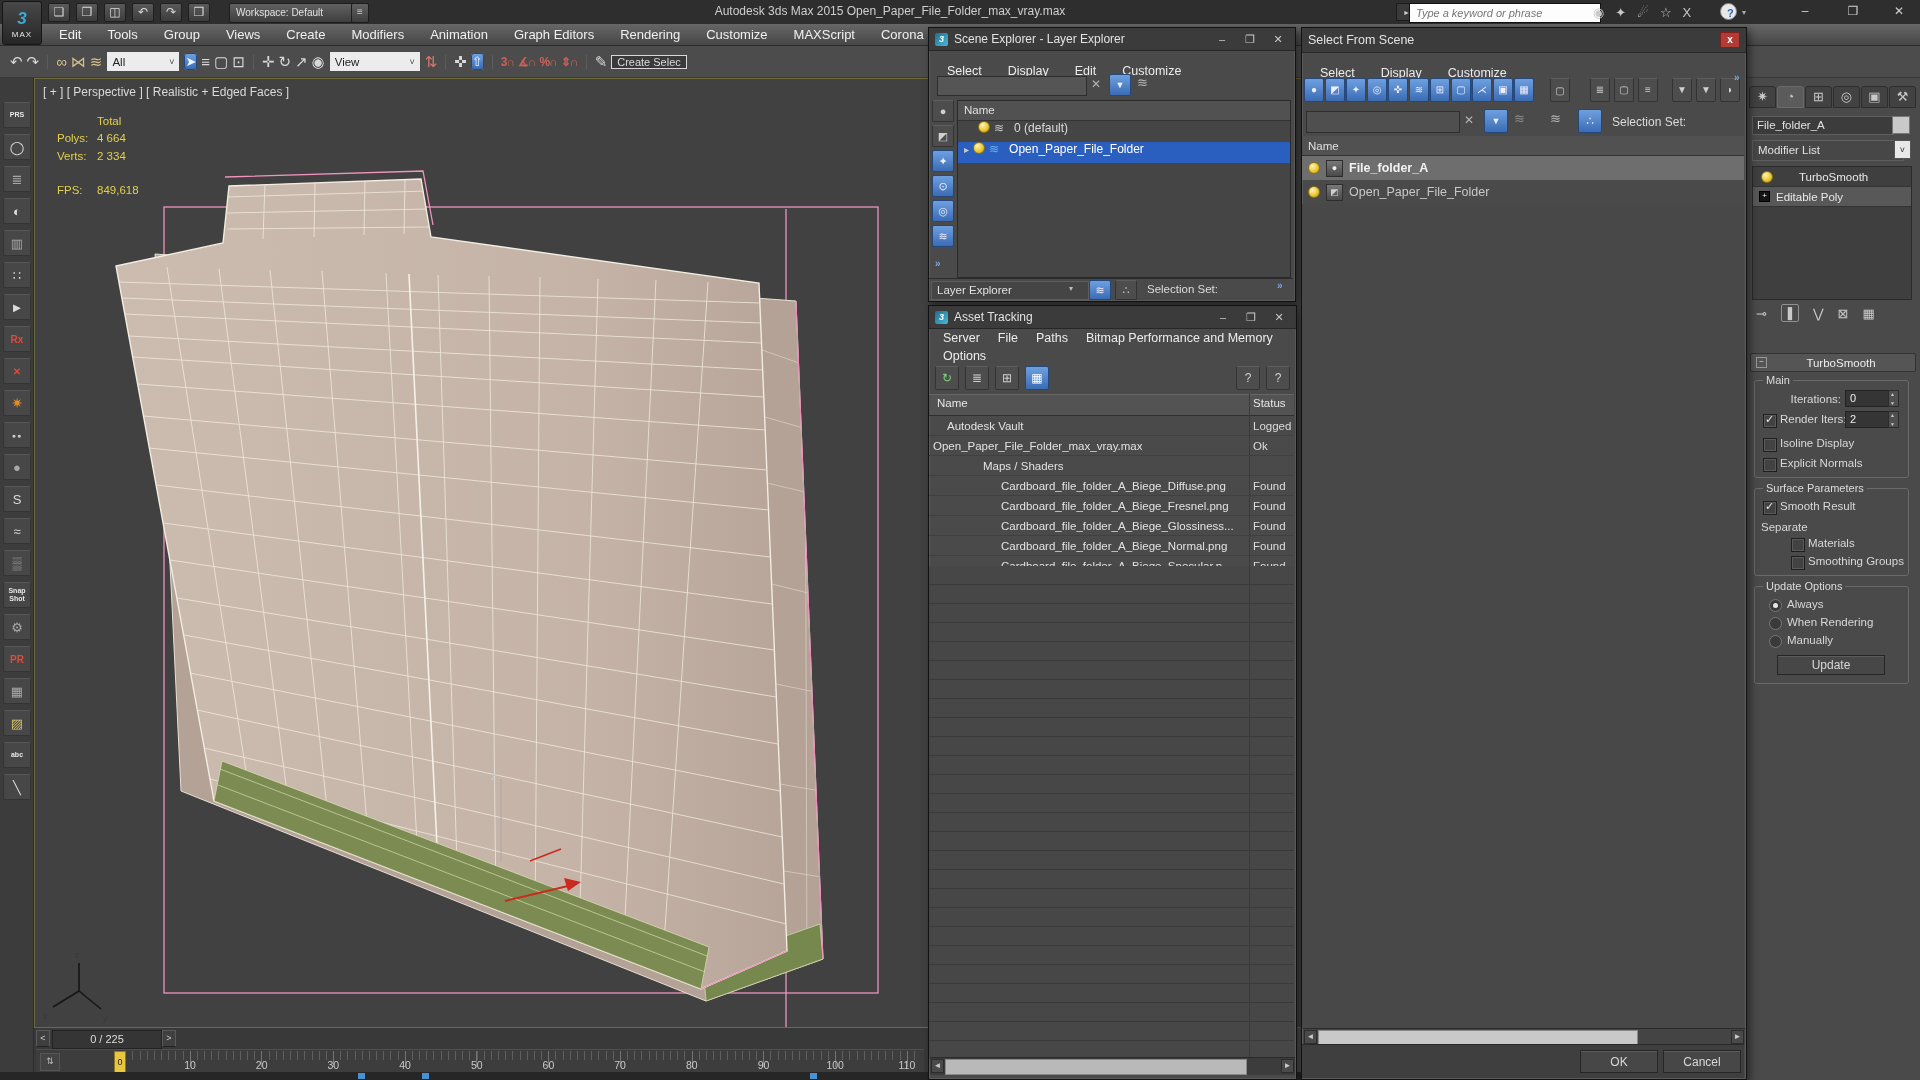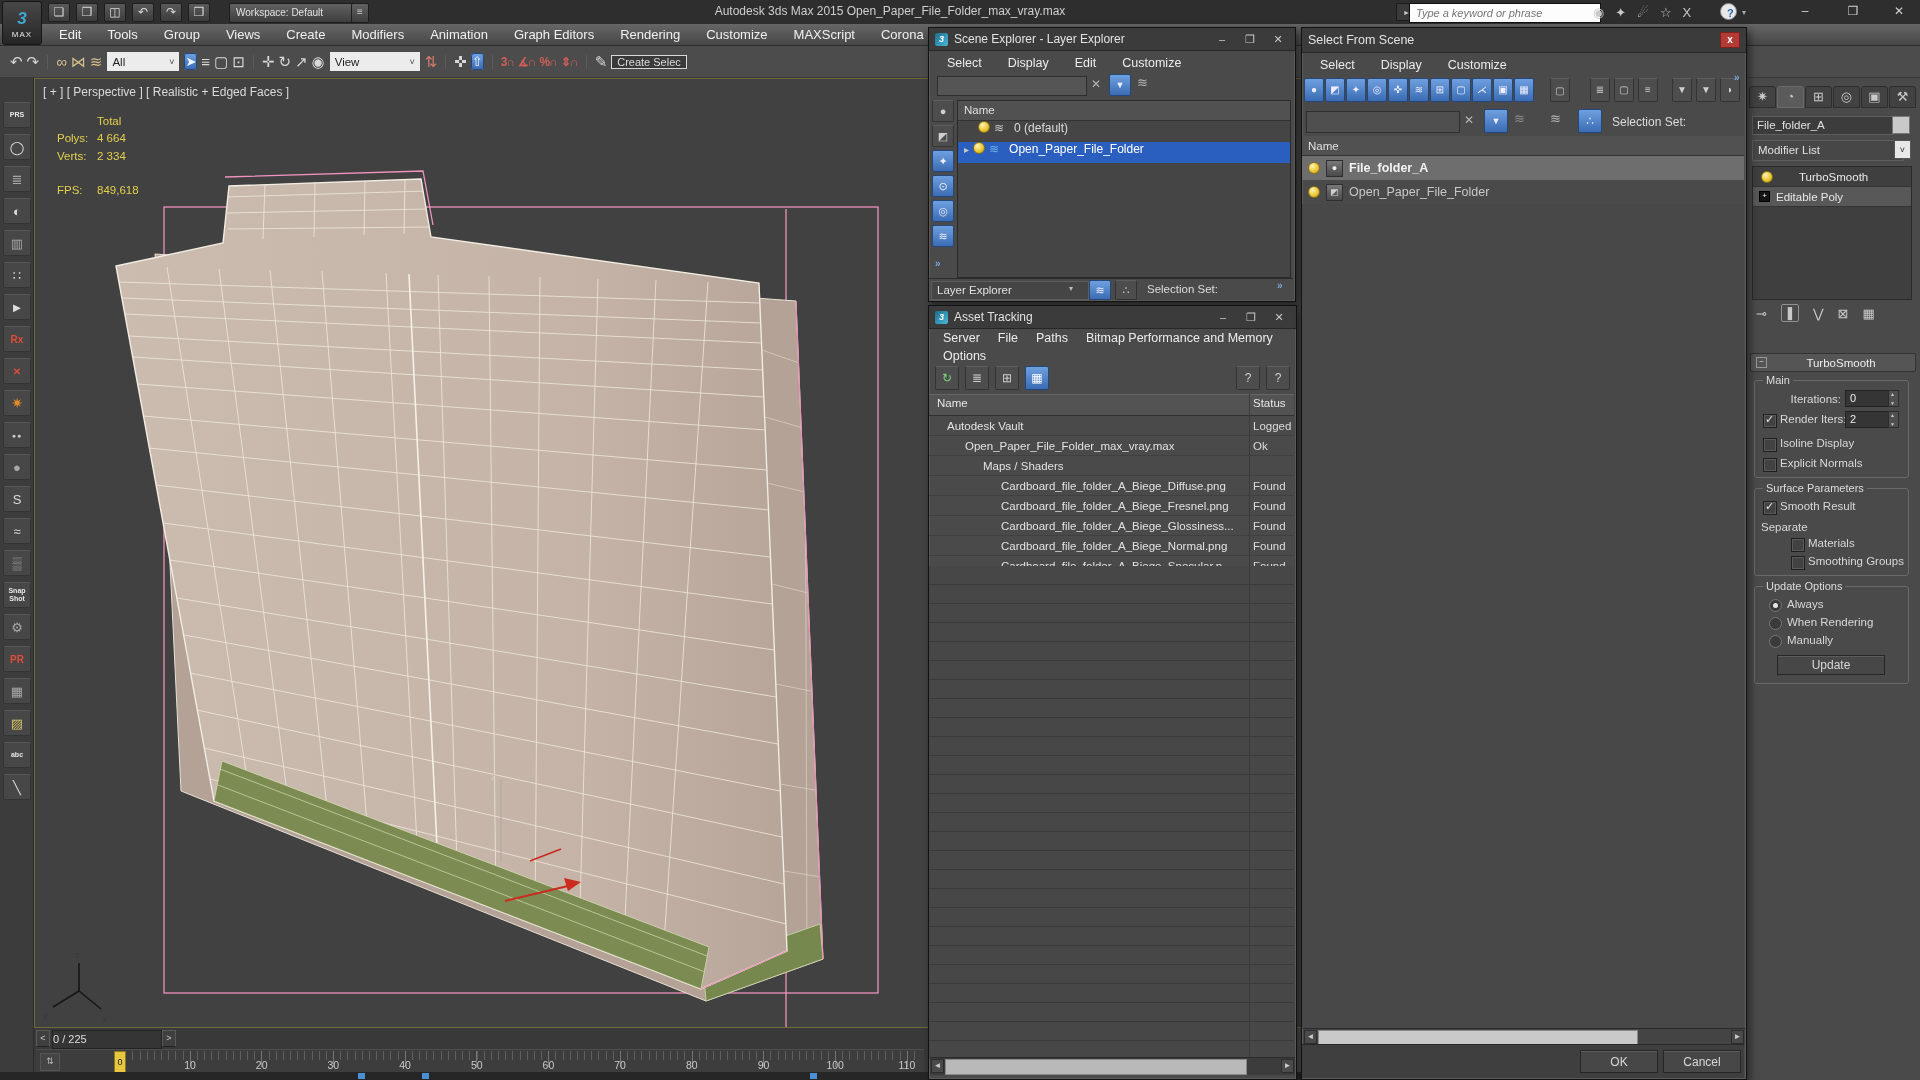--- a/index.html
+++ b/index.html
@@ -67,21 +67,21 @@
   .g-yel{color:#d6c26a;font-size:13px}
   
   #viewport{left:34px;top:78px;width:1711px;height:950px;background:#414141;border:1px solid #6f6a3c;box-sizing:border-box}
   #vp-label{left:8px;top:6px;color:#dadada;font-size:12px}
   .vp-stat{color:#e3cf4e;font-size:11.5px;white-space:pre}
   
   #timeline{left:34px;top:1028px;width:894px;height:44px;background:#393939}
   .tl-btn{top:2px;width:14px;height:17px;background:#3f3f3f;border:1px solid #5a5a5a;border-bottom-color:#222;
           color:#ccc;font-size:9px;text-align:center;line-height:15px;cursor:pointer;padding:0}
   #tl-frame{left:18px;top:2px;width:108px;height:17px;background:#353535;border:1px solid #222;
-            color:#ddd;font-size:11px;text-align:left;line-height:17px}
+            color:#ddd;font-size:11px;text-align:center;line-height:17px}
   #ruler{left:2px;right:4px;top:21px;height:23px;background:#3d3d3d;border-top:1px solid #4e4e4e;position:absolute}
   #ruler-ticks{position:absolute;left:82px;right:6px;top:1px;height:9px;
      background:repeating-linear-gradient(90deg,#5f5f5f 0 1px,transparent 1px 7.17px)}
   #ruler-ticks-major{position:absolute;left:82px;right:6px;top:1px;height:16px;
      background:repeating-linear-gradient(90deg,#757575 0 1px,transparent 1px 71.7px)}
   #tl-labels{position:absolute;left:139px;width:747px;top:9px;display:flex;justify-content:space-between}
   #tl-labels span{width:30px;text-align:center;color:#c9c9c9;font-size:10.5px}
   #tl-slider{position:absolute;left:78px;top:1px;width:10px;height:21px;background:#e8c63f;border:1px solid #8a7a20;
              color:#222;font-size:9px;text-align:center;line-height:20px;cursor:pointer}
   #trackbar-ico{position:absolute;left:4px;top:3px;width:18px;height:16px;border:1px solid #555;color:#bbb;
@@ -89,21 +89,21 @@
   #statusstrip{left:0;top:1072px;width:1920px;height:8px;background:#262626}
   .statdot{top:1073px;width:7px;height:6px;background:#4a90d4}
   
   .win{background:#4a4a4a;border:1px solid #121212;box-shadow:0 0 0 1px #5a5a5a inset, 3px 3px 8px rgba(0,0,0,.45);z-index:10}
   .wtitle{height:22px;background:#3b3b3b;border-bottom:1px solid #272727;display:flex;align-items:center;padding:0 6px;gap:6px}
   .wtitle .txt{color:#e2e2e2;font-size:12px;flex:1;white-space:nowrap;overflow:hidden}
   .maxico{width:13px;height:13px;border-radius:2px;background:linear-gradient(135deg,#1e6e8e,#49b8d8);
           color:#fff;font-size:9px;font-weight:bold;font-style:italic;text-align:center;line-height:13px;display:inline-block}
   .wbtn{width:22px;background:none;border:none;color:#c8c8c8;font-size:11px;cursor:pointer;padding:0}
   .wmenu{display:flex;align-items:center;gap:2px;padding-left:6px}
-  .wmenu .mitem{color:#ececec;font-size:12.5px;padding:5px 12px;cursor:pointer}
+  .wmenu .mitem{color:#ececec;font-size:12.5px;padding:13px 12px;cursor:pointer}
   .searchwell{background:#555;border:1px solid #2e2e2e;height:18px}
   .xclear{color:#b5b5b5;font-size:12px;background:none;border:none;cursor:pointer;padding:0}
   .bluebtn{background:linear-gradient(180deg,#6ea0e0,#3b6cb4);border:1px solid #24487c;border-radius:2px;
            color:#eef;text-align:center;cursor:pointer;padding:0}
   .flatbtn{background:#4d4d4d;border:1px solid #333;border-top-color:#5e5e5e;border-radius:2px;color:#cfcfcf;
            text-align:center;cursor:pointer;padding:0}
   .bulb{width:10px;height:10px;border-radius:50%;display:inline-block;flex:none;
         background:radial-gradient(circle at 35% 30%,#fff3b8,#ecc937 55%,#c29a16);border:1px solid #8a7310}
   .lyr::before{content:"≋";font-size:12px;color:#c9c9c9}
   .lyr.blu::before{color:#6fb1e8}
@@ -122,21 +122,21 @@
   
   .at-toolbtn{width:24px;height:24px;font-size:12px;line-height:22px}
   .at-toolbtn.grn{color:#7fd67f}
   .at-toolbtn.pressed{background:linear-gradient(180deg,#6ea0e0,#3b6cb4);border-color:#24487c;color:#fff}
   #at-grid{left:0;top:88px;width:365px;position:absolute}
   .at-hdr{height:20px;background:#535353;border-top:1px solid #666;border-bottom:1px solid #2f2f2f;position:relative}
   .at-hdr span{position:absolute;top:2px;font-size:11.5px;color:#e6e6e6}
   .at-row{height:19px;border-bottom:1px solid #404040;position:relative;display:flex;align-items:center;cursor:pointer}
   .at-cell{display:flex;align-items:flex-end;gap:4px;width:318px;overflow:hidden;white-space:nowrap;box-sizing:border-box}
   .at-row[data-ind="0"] .at-cell{padding-left:14px}
-  .at-row[data-ind="1"] .at-cell{padding-left:32px}
+  .at-row[data-ind="1"] .at-cell{}
   .at-row[data-ind="2"] .at-cell{padding-left:50px}
   .at-row[data-ind="3"] .at-cell{padding-left:68px}
   .at-ico{display:inline-block;flex:none}
   .at-name{font-size:11.5px;color:#e2e2e2;overflow:hidden;white-space:nowrap}
   .at-status{position:absolute;left:324px;font-size:11.5px;color:#dcdcdc;white-space:nowrap;overflow:hidden;width:40px}
   .hscroll{position:absolute;height:17px;background:#3c3c3c;border-top:1px solid #2a2a2a}
   .hscroll .sbtn{position:absolute;top:1px;width:13px;height:14px;background:#4a4a4a;border:1px solid #2c2c2c;
                  color:#ccc;font-size:8px;line-height:12px;text-align:center;cursor:pointer;padding:0}
   .hscroll .thumb{position:absolute;top:1px;height:14px;background:#b9b9b9;border:1px solid #888;cursor:pointer}
   

